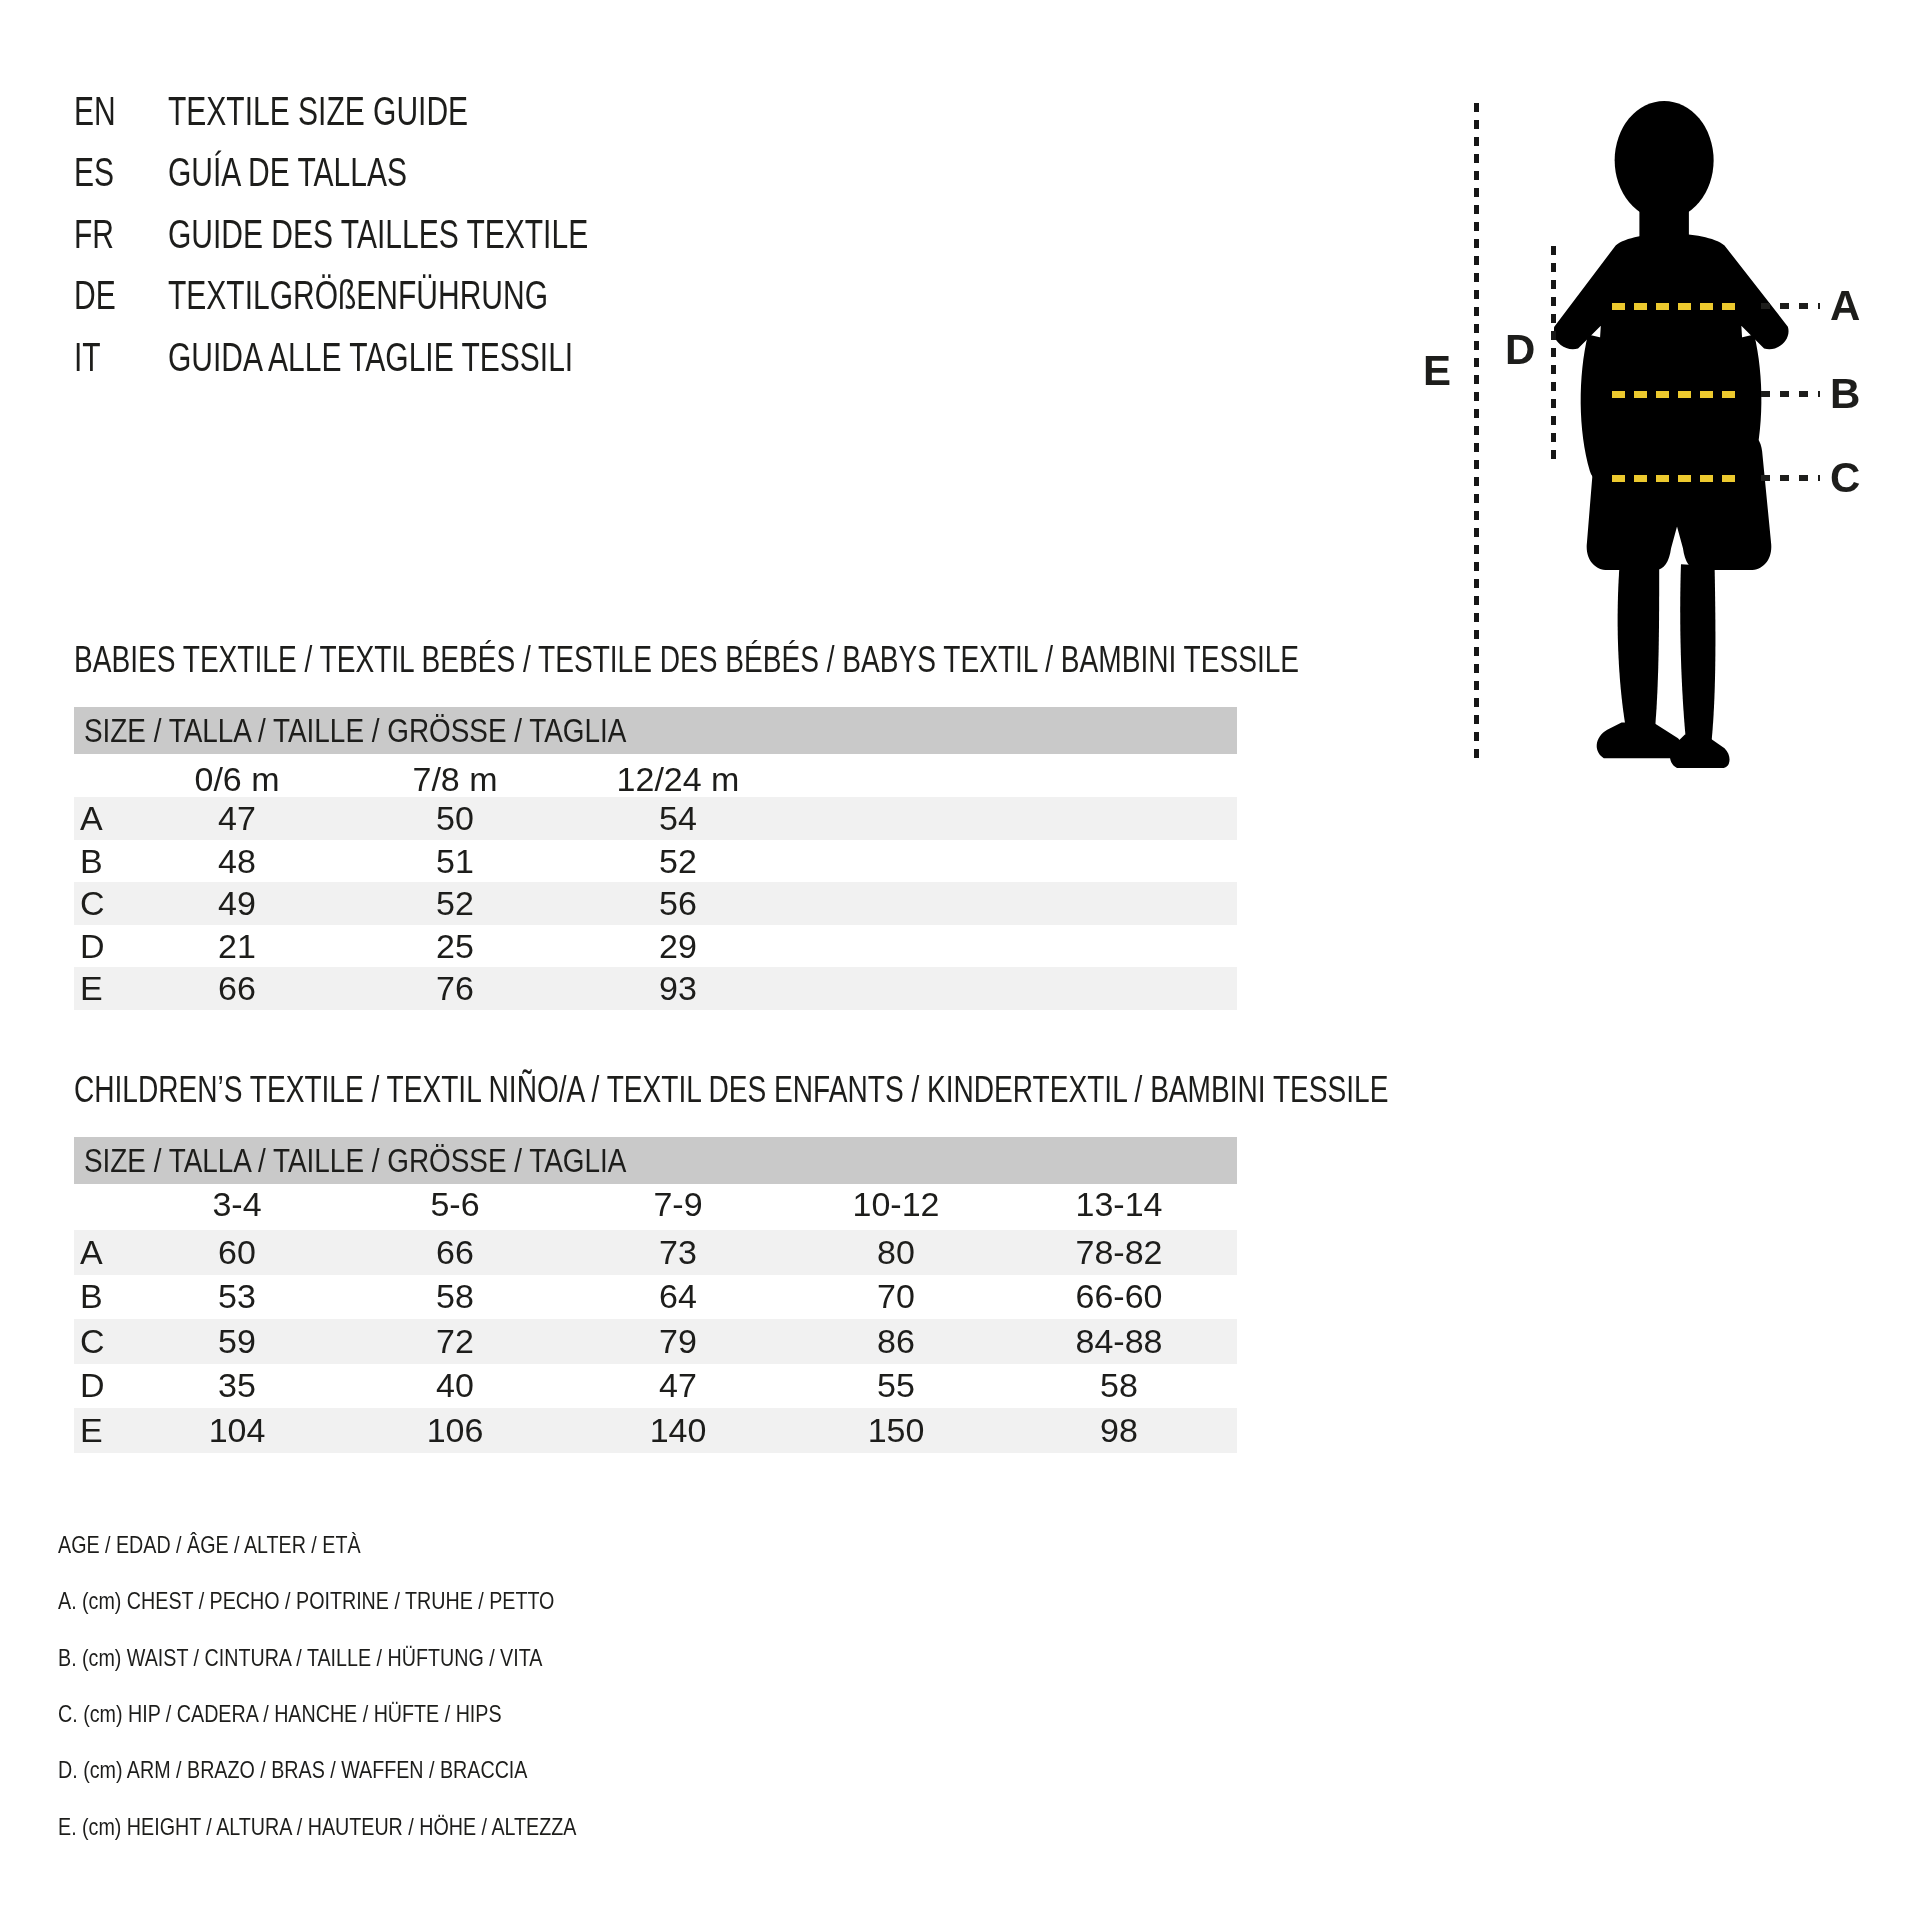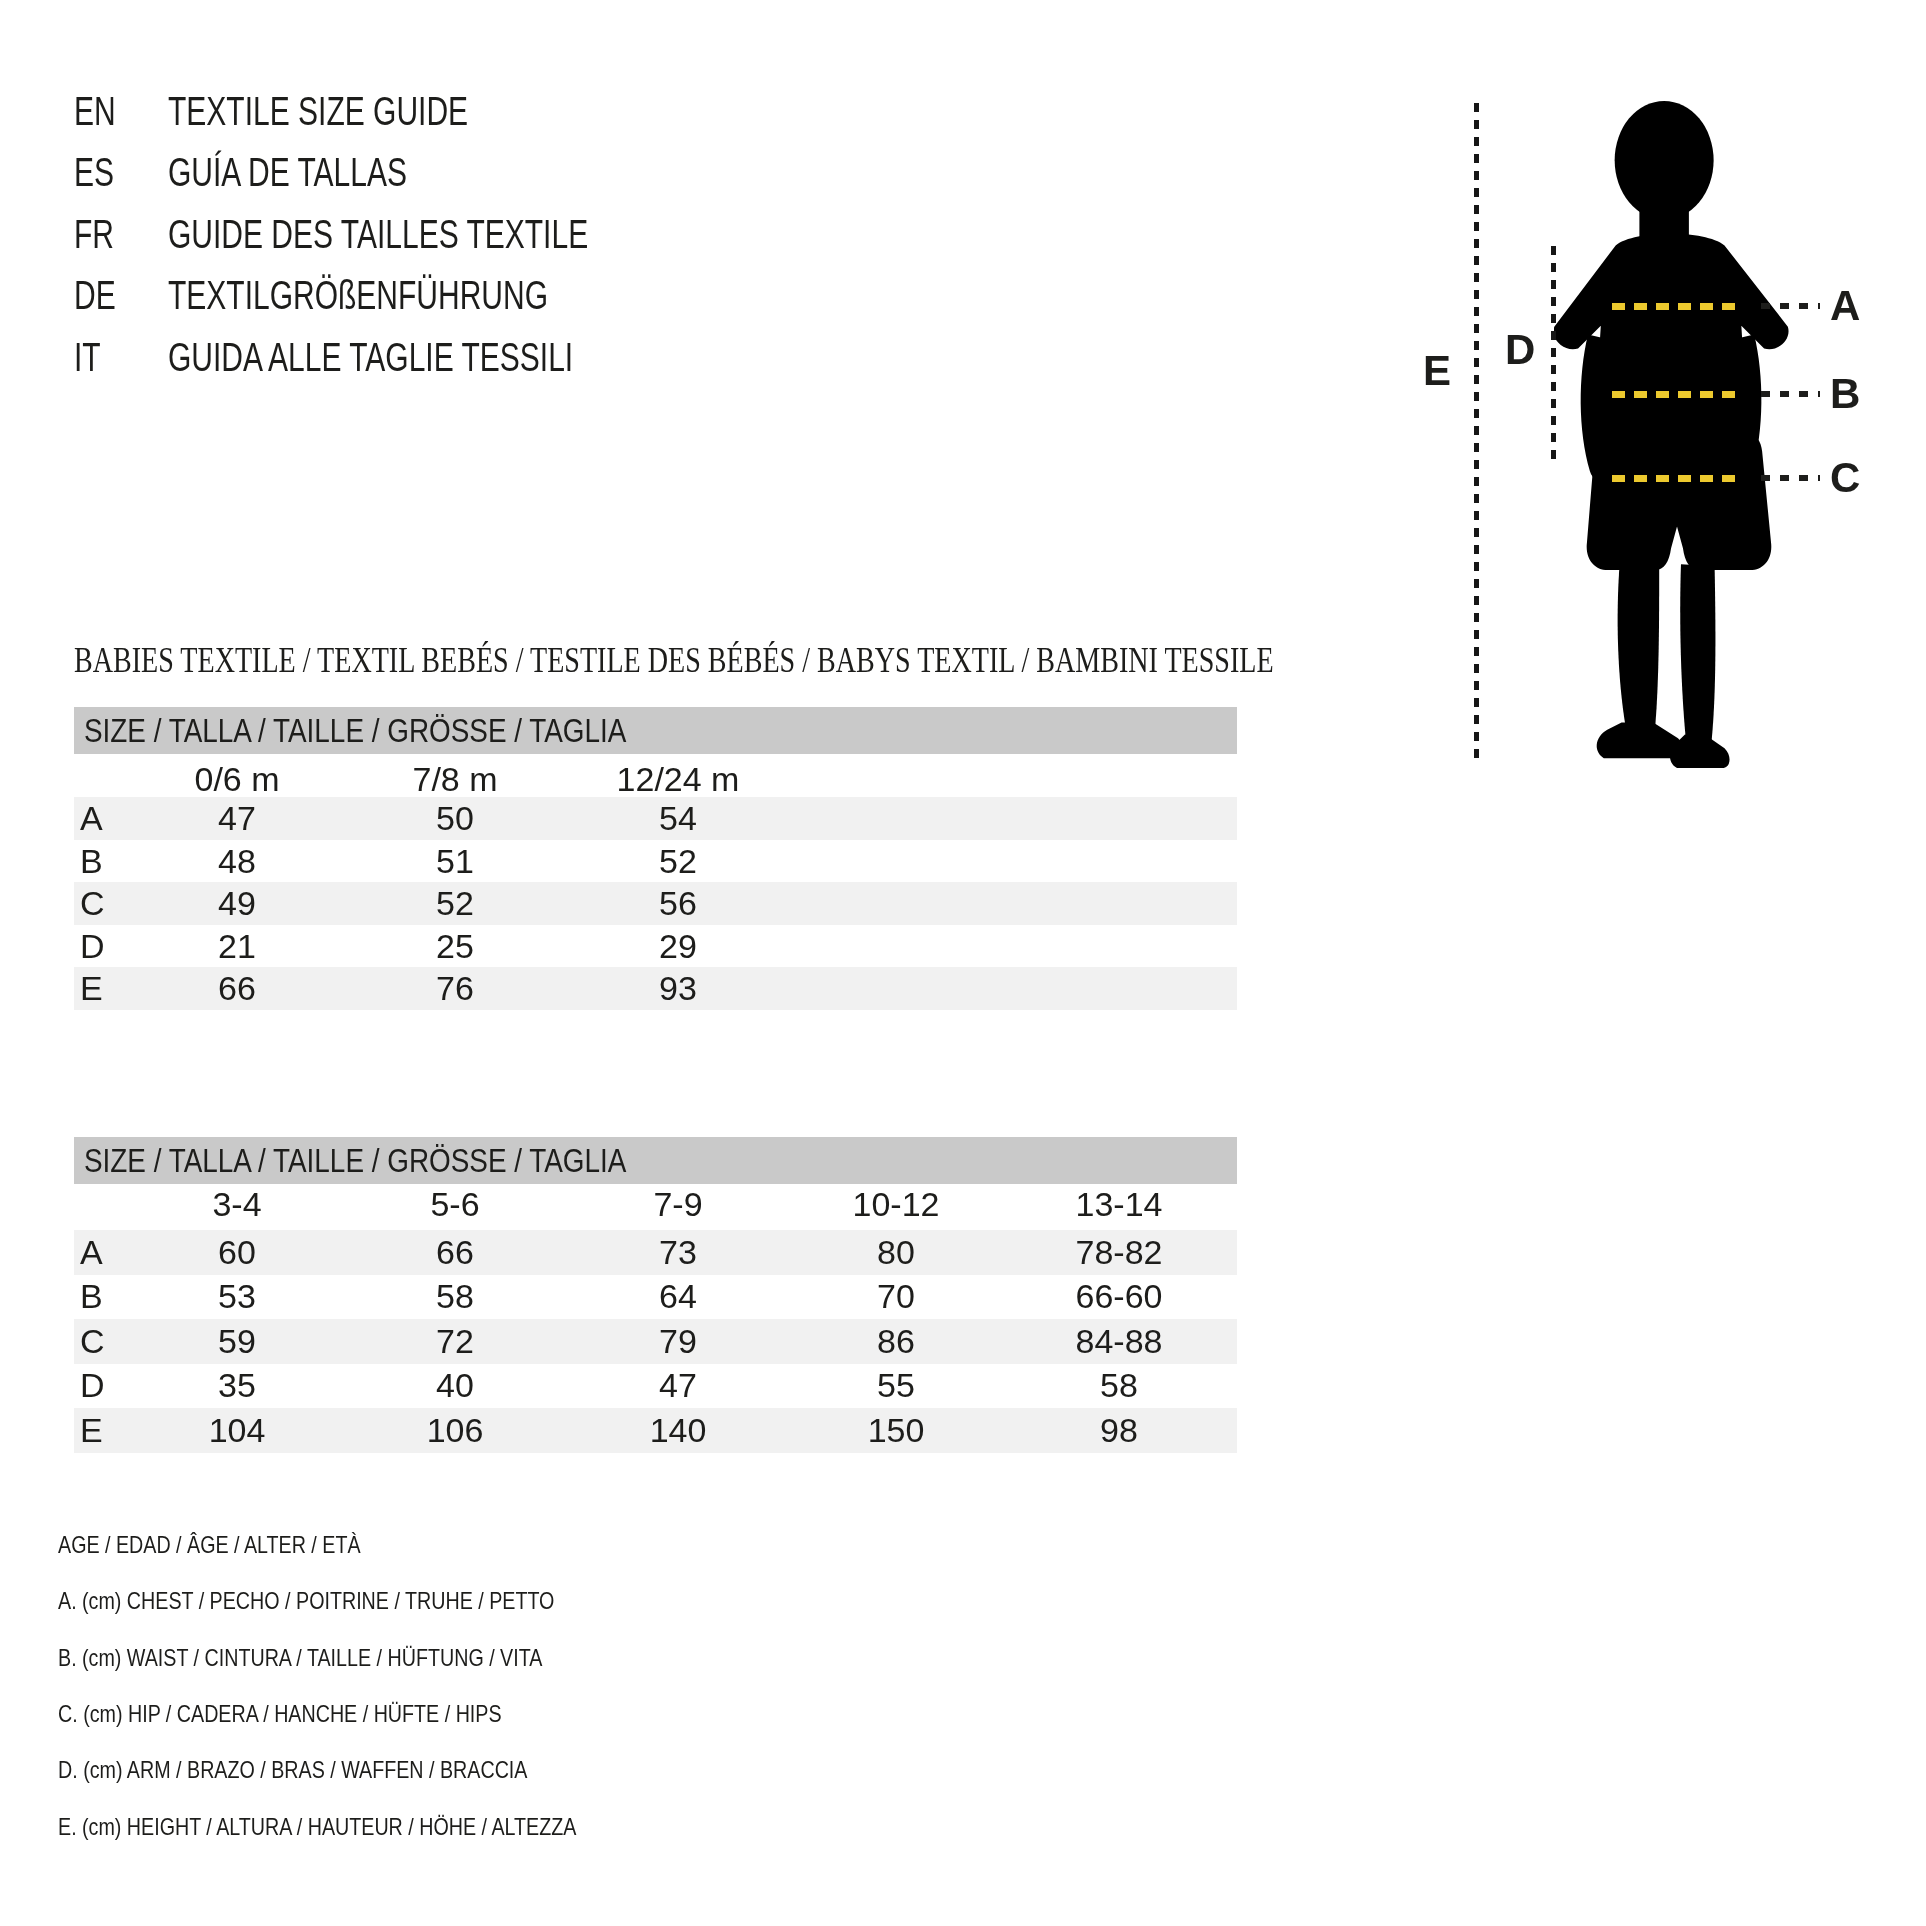--- a/index.html
+++ b/index.html
@@ -94,21 +94,21 @@
   <div class="dash-dark" style="top:391px;"></div>
   <div class="dash-yellow" style="top:475px;"></div>
   <div class="dash-dark" style="top:475px;"></div>
 
   <div class="fig-label" style="left:1830px;top:285px;">A</div>
   <div class="fig-label" style="left:1830px;top:373px;">B</div>
   <div class="fig-label" style="left:1830px;top:457px;">C</div>
   <div class="fig-label" style="left:1505px;top:329px;">D</div>
   <div class="fig-label" style="left:1423px;top:350px;">E</div>
 
-  <div class="sec-heading" style="top:640px;font-family:Liberation Serif, serif;">
+  <div class="sec-heading" style="top:640px;">
     <span class="cond">BABIES TEXTILE / TEXTIL BEBÉS / TESTILE DES BÉBÉS / BABYS TEXTIL / BAMBINI TESSILE</span>
   </div>
   <div class="size-bar" style="top:707px;">
     <span class="cond82" style="transform-origin:0 50%;">SIZE / TALLA / TAILLE / GRÖSSE / TAGLIA</span>
   </div>
   <div id="babies-table">
       <div class="trow" style="top:754px;height:50px;">
         <div class="rlabel"></div>
         <div class="cell">0/6 m</div>
         <div class="cell">7/8 m</div>
@@ -139,20 +139,23 @@
         <div class="cell">29</div>
       </div>
       <div class="trow row-alt" style="top:967px;height:43px;">
         <div class="rlabel">E</div>
         <div class="cell">66</div>
         <div class="cell">76</div>
         <div class="cell">93</div>
       </div>
     </div>
 
+  <div class="sec-heading" style="top:1070px;">
+    <span class="cond">CHILDREN’S TEXTILE / TEXTIL NIÑO/A / TEXTIL DES ENFANTS / KINDERTEXTIL / BAMBINI TESSILE</span>
+  </div>
   <div class="size-bar" style="top:1137px;">
     <span class="cond82" style="transform-origin:0 50%;">SIZE / TALLA / TAILLE / GRÖSSE / TAGLIA</span>
   </div>
   <div id="children-table">
       <div class="trow" style="top:1184px;height:41px;">
         <div class="rlabel"></div>
         <div class="cell">3-4</div>
         <div class="cell">5-6</div>
         <div class="cell">7-9</div>
         <div class="cell">10-12</div>

